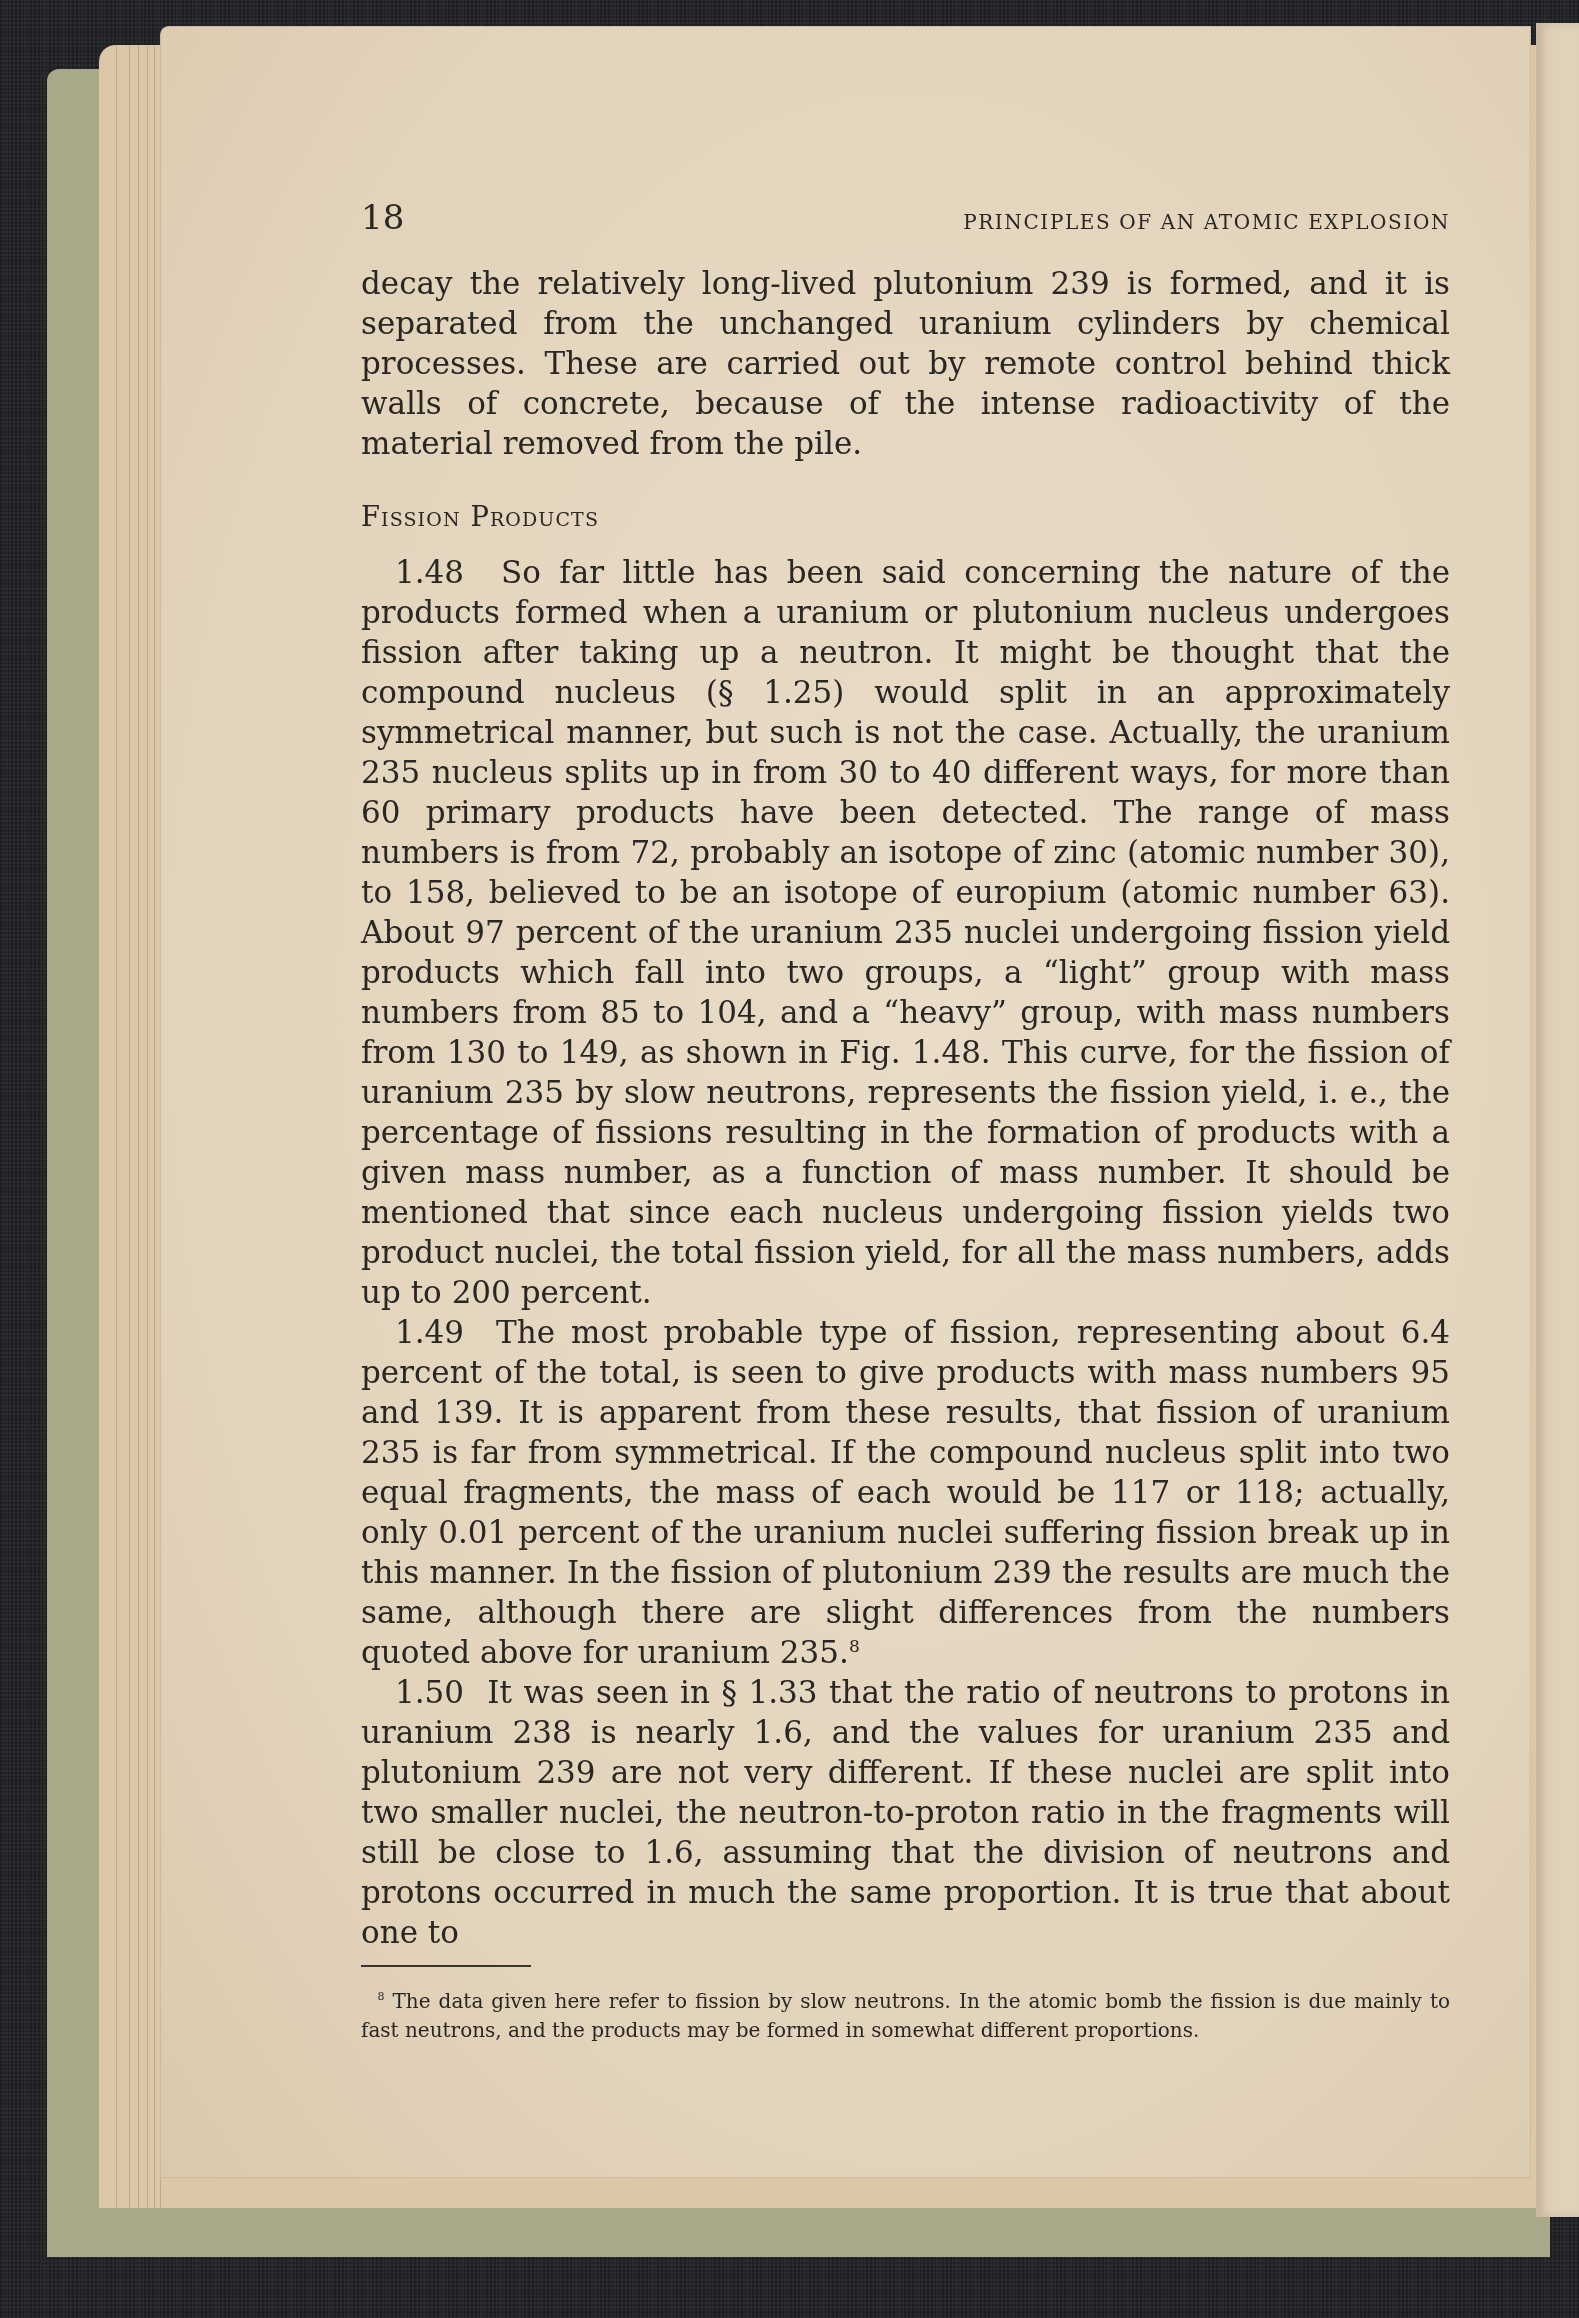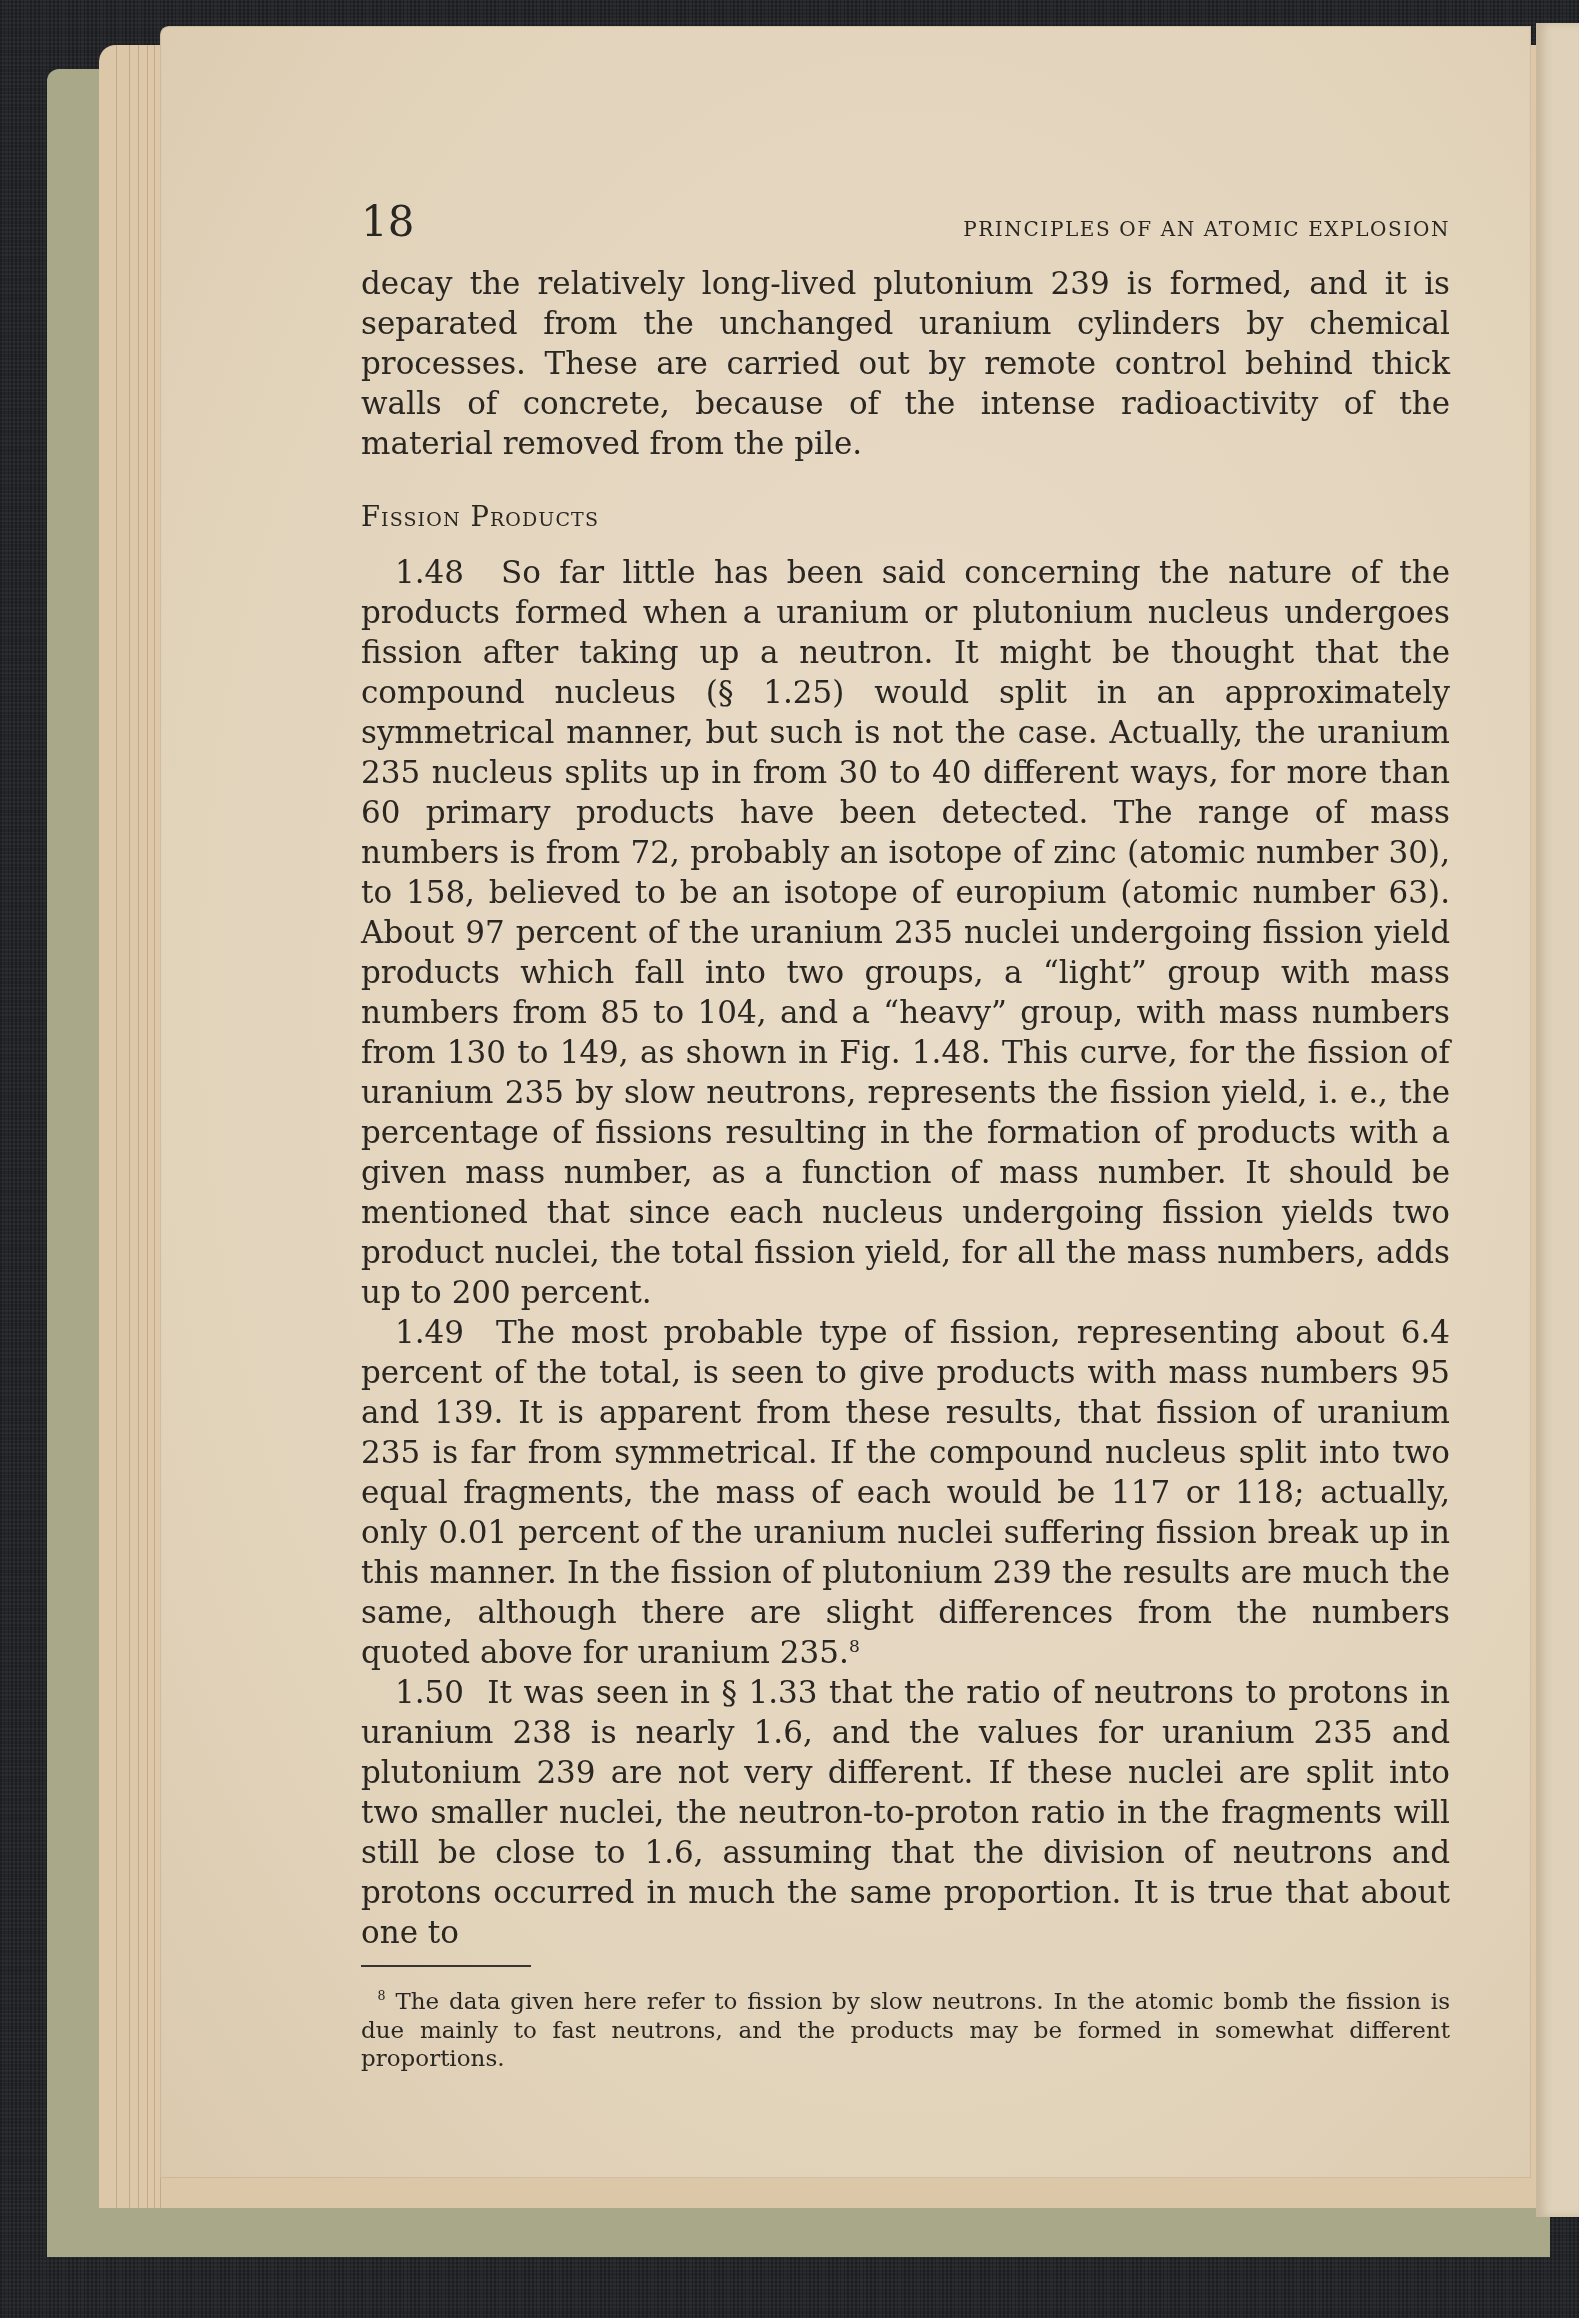--- a/index.html
+++ b/index.html
@@ -35,36 +35,36 @@
     box-shadow: inset 6.6px 0 8.8px rgba(120,100,70,0.25);
   }
   .content {
     position: absolute; left: 361px; top: 197px; width: 1089px;
     color: #2a2622;
   }
   .header {
     position: relative; height: 44px; display: flex; align-items: baseline;
     justify-content: space-between;
   }
-  .page-num { font-size: 42px; text-align: center; }
+  .page-num { font-size: 34px; text-align: center; }
   .running-head { font-size: 20px; letter-spacing: 1.6px; }
   .para {
     font-size: 31px; line-height: 40px; text-align: justify; margin: 0;
     text-align-last: left;
   }
   .indent { text-indent: 34px; }
   .heading {
     text-align: left; font-size: 27.4px; font-variant: small-caps;
     letter-spacing: 1.1px; margin: 38px 0 20px 0;
   }
   .footnote-rule {
     width: 170px; height: 2.2px; background: #3a3430; margin: 13px 0 20px 0;
   }
   .footnote {
-    font-size: 23px; line-height: 28.5px; text-align: justify; text-indent: 16.5px; margin: 0;
+    font-size: 20px; line-height: 28.5px; text-align: justify; text-indent: 16.5px; margin: 0;
   }
   sup { font-size: 0.55em; line-height: 0; }
 </style>
 </head>
 <body>
 
 <div class="board"></div>
 <div class="stack">
   <div class="stack-line" style="left:16.5px"></div>
   <div class="stack-line" style="left:30px"></div>

